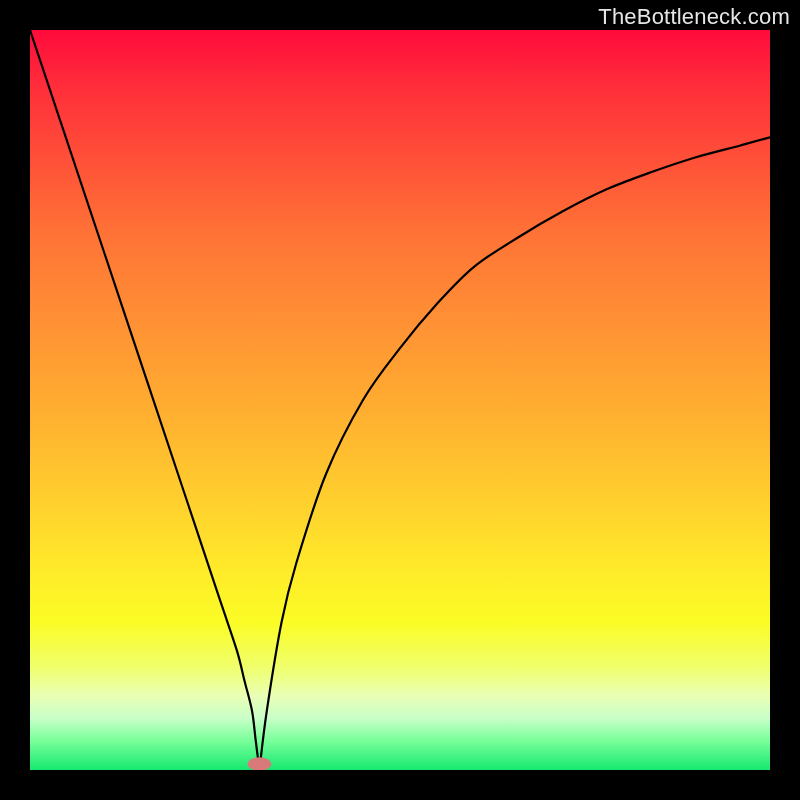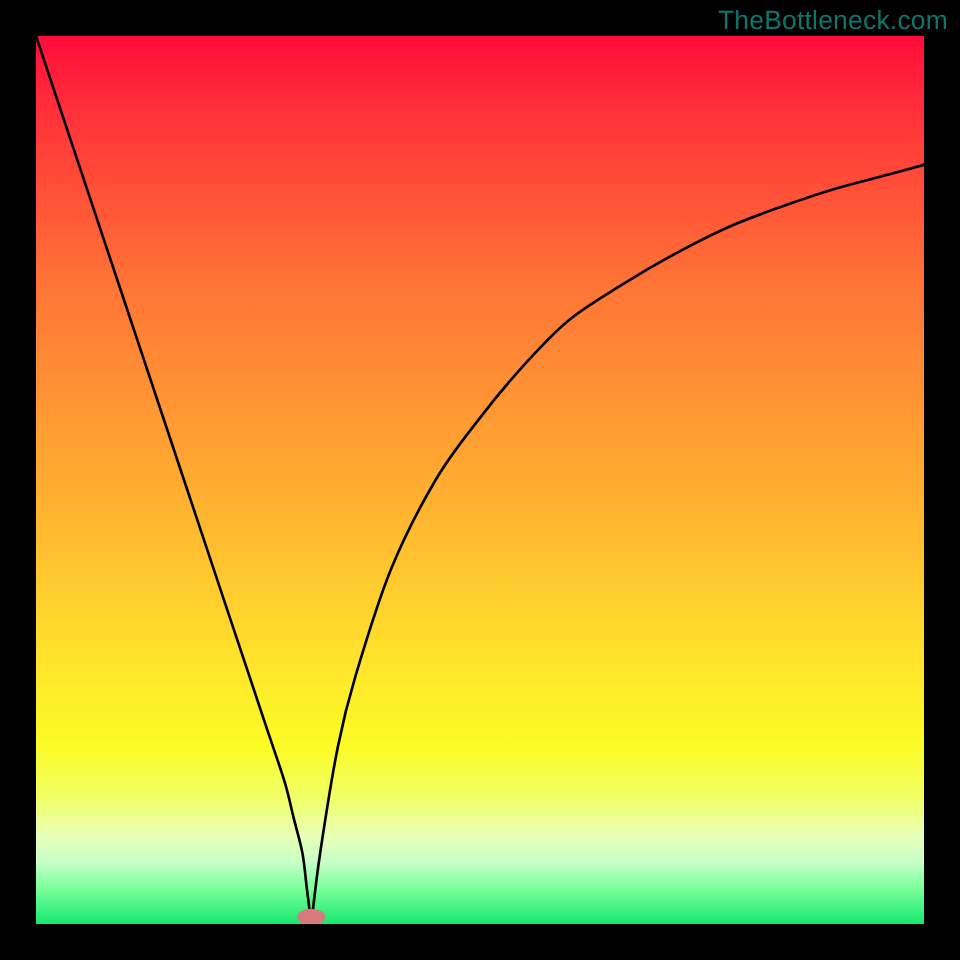--- a/index.html
+++ b/index.html
@@ -46,21 +46,21 @@
     position: absolute;
     left: 0;
     top: 0;
     width: 740px;
     height: 740px;
   }
   .watermark {
     position: absolute;
     top: 4px;
     right: 10px;
-    color: #0f766e;
+    color: #e5e5e5;
     font-size: 22px;
     font-weight: 500;
     letter-spacing: 0.2px;
   }
 </style>
 </head>
 <body>
 
 <div class="frame">
   <div class="plot-area">

